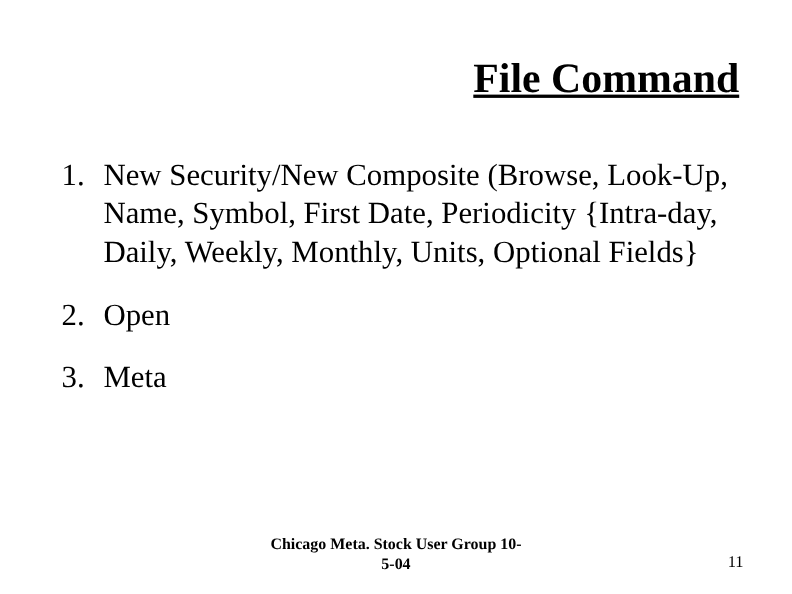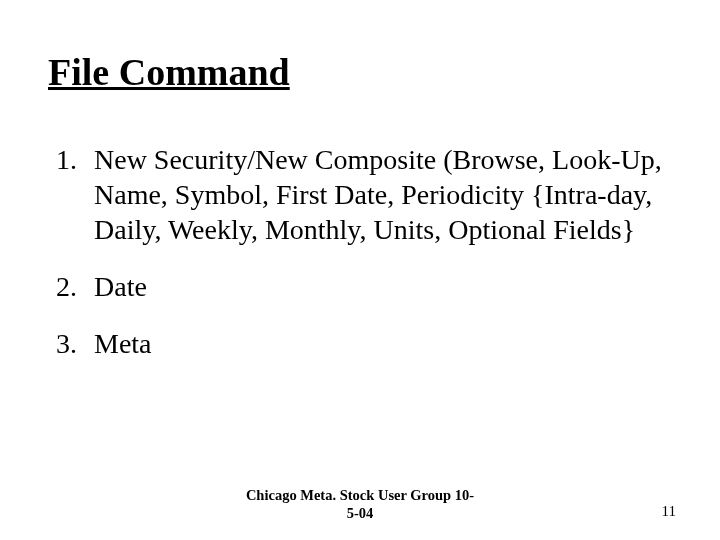--- a/index.html
+++ b/index.html
@@ -17,21 +17,21 @@
     }
     .slide {
       width: 100%;
       height: 100%;
       padding: 50px 48px 0 48px;
       position: relative;
     }
     .title {
       font-size: 38px;
       font-weight: bold;
-      text-align: left;
+      text-align: right;
       text-decoration: underline;
       margin-bottom: 48px;
     }
     .list {
       list-style: none;
       counter-reset: item;
     }
     .list-item {
       font-size: 28px;
       line-height: 1.25;
@@ -69,21 +69,21 @@
       font-size: 15px;
     }
   </style>
 </head>
 <body>
 
 <div class="slide">
   <h1 class="title">File Command</h1>
   <ol class="list">
     <li class="list-item">New Security/New Composite (Browse, Look-Up, Name, Symbol, First Date, Periodicity {Intra-day, Daily, Weekly, Monthly, Units, Optional Fields}</li>
-    <li class="list-item">Date</li>
+    <li class="list-item">Open</li>
     <li class="list-item">Meta</li>
   </ol>
   <div class="footer">
     <div class="footer-center">Chicago Meta. Stock User Group 10-
 5-04</div>
     <div class="footer-right">11</div>
   </div>
 </div>
 
 </body></html>

